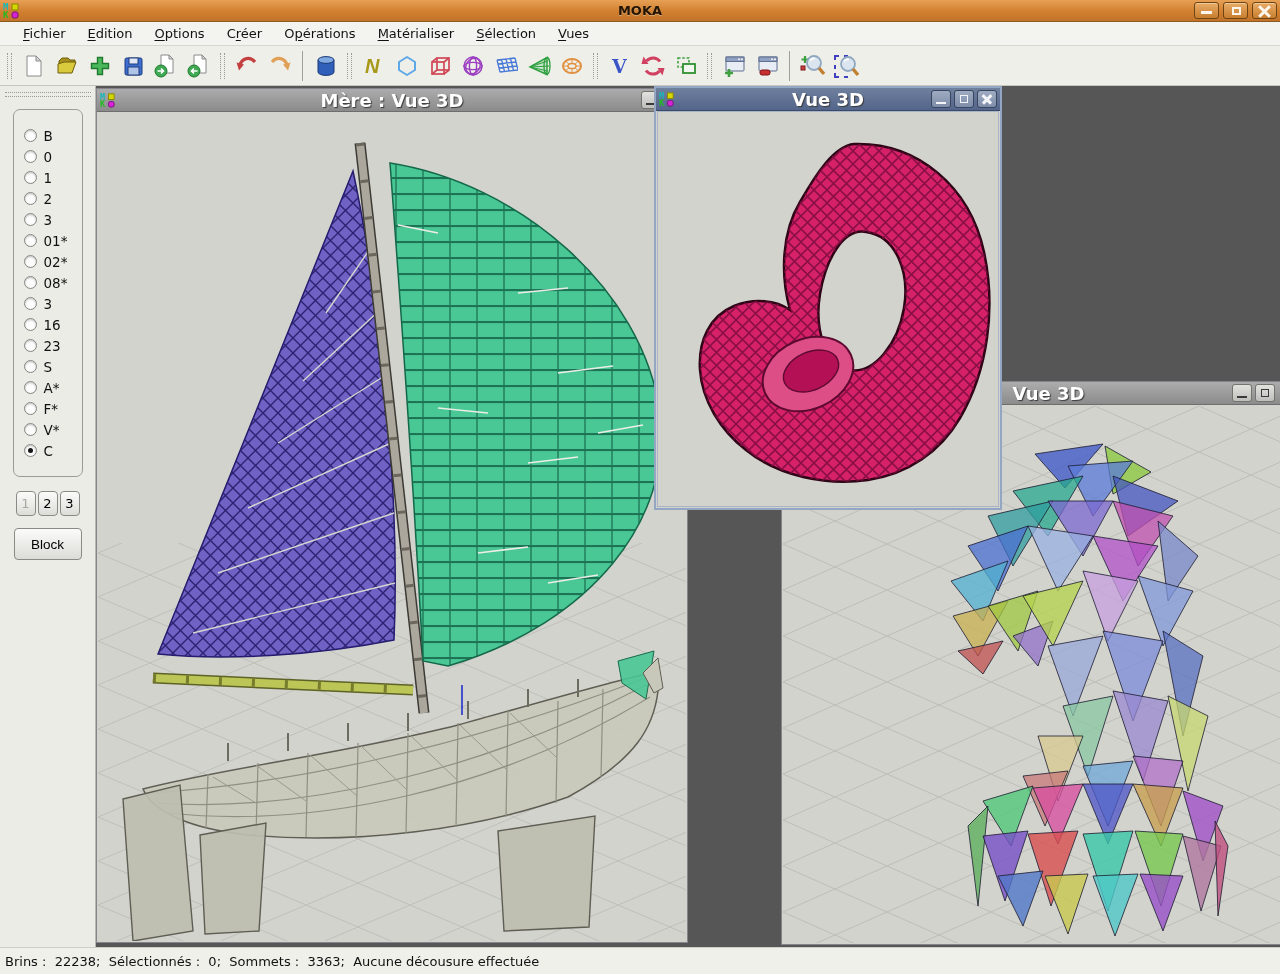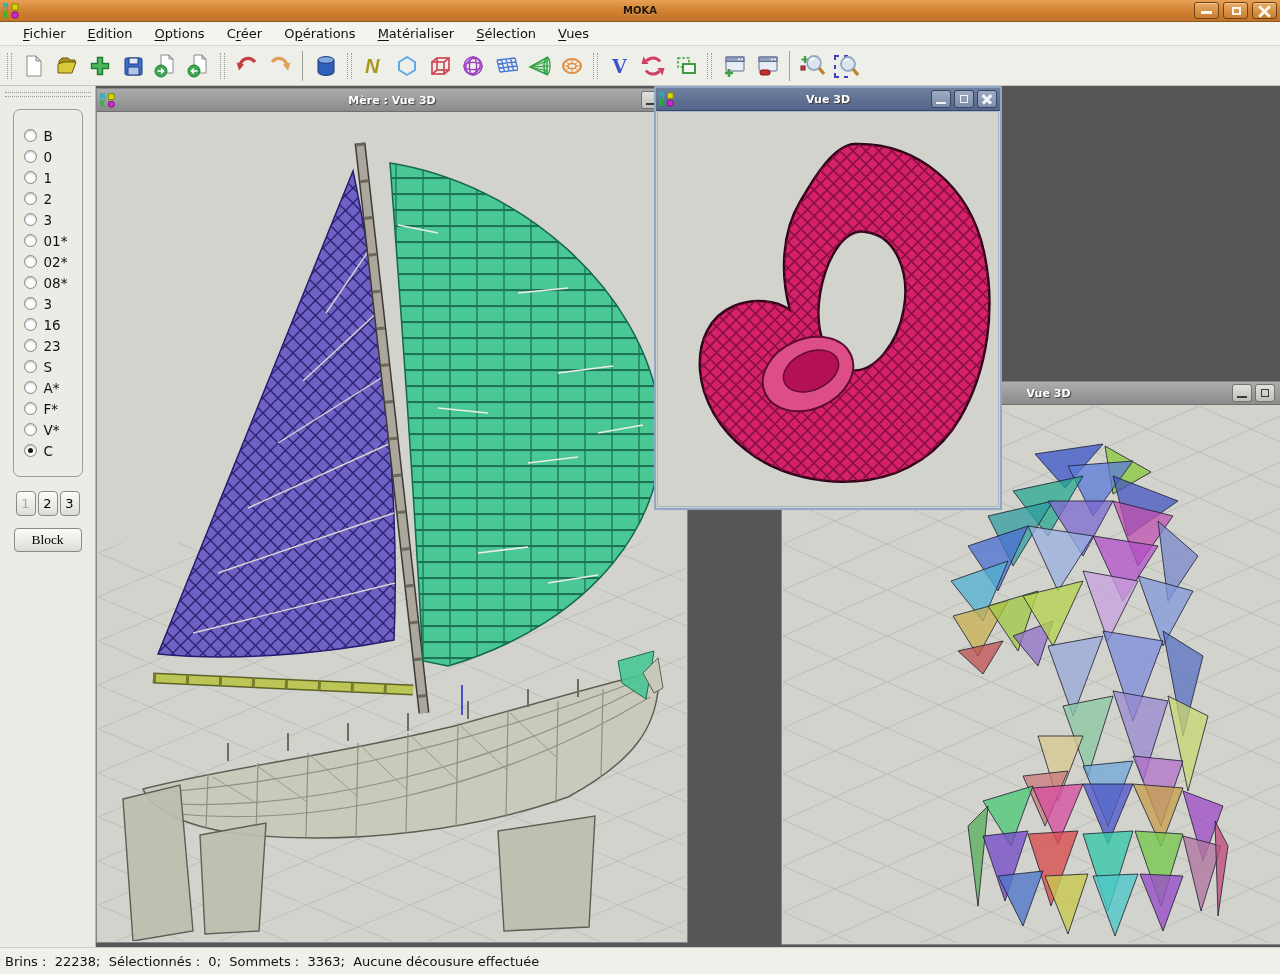--- a/index.html
+++ b/index.html
@@ -7,21 +7,21 @@
   body {
     width:1280px; height:974px; overflow:hidden;
     font-family:"DejaVu Sans","Liberation Sans",sans-serif;
     background:#ECECE7; font-size:13px; color:#111;
   }
   
   .titlebar{height:22px;background:linear-gradient(#E7A055,#D0802F 55%,#C2732A);
     border-bottom:1px solid #8A5A1E;display:flex;align-items:center;position:relative;}
   .titlebar .logo{margin-left:3px;}
   .app-title{position:absolute;left:0;right:0;text-align:center;font-weight:bold;
-    font-size:10px;color:#241403;text-shadow:0 1px 0 rgba(255,255,255,.3);}
+    font-size:13px;color:#241403;text-shadow:0 1px 0 rgba(255,255,255,.3);}
   .win-controls{position:absolute;right:3px;top:2px;display:flex;gap:4px;}
   .wbtn{width:25px;height:17px;border:1px solid #6E4412;border-radius:3px;
     background:linear-gradient(#E8AC68,#C87E2E);box-shadow:inset 0 1px 0 #F2C astd;
     box-shadow:inset 0 1px 0 #F2C894;position:relative;cursor:pointer;padding:0;}
   .wbtn .g-min{position:absolute;left:6px;right:6px;bottom:4px;height:3px;background:#FDF6EC;}
   .wbtn .g-max{position:absolute;left:8px;top:4px;width:9px;height:8px;border:2px solid #FDF6EC;}
   .wbtn .g-close{position:absolute;inset:0;}
   .wbtn .g-close::before,.wbtn .g-close::after{content:"";position:absolute;left:4px;right:4px;top:7px;height:3px;background:#FDF6EC;}
   .wbtn .g-close::before{transform:rotate(45deg);}
   .wbtn .g-close::after{transform:rotate(-45deg);}
@@ -45,28 +45,28 @@
     padding:12px 0 12px 10px;background:#ECECE7;}
   .radio-row{display:flex;align-items:center;gap:7px;margin:6px 0;cursor:pointer;height:15px;}
   .radio-circle{width:13px;height:13px;border-radius:50%;background:#FDFDFD;
     border:1px solid #868680;box-shadow:inset 0 1px 2px rgba(0,0,0,.25);position:relative;flex:0 0 auto;}
   .radio-row.selected .radio-circle::after{content:"";position:absolute;left:3px;top:3px;width:5px;height:5px;border-radius:50%;background:#151515;}
   .radio-label{font-size:13.5px;}
   .level-row{display:flex;justify-content:center;gap:2px;margin-top:14px;}
   .small-btn{width:20px;height:25px;border:1px solid #8B8B85;border-radius:4px;
     background:linear-gradient(#FBFBFA,#DDDDD8);font-size:13px;font-family:inherit;cursor:pointer;padding:0;}
   .small-btn.disabled{color:#A9A9A4;}
-  .block-btn{display:block;margin:12px auto 0;width:68px;height:24px;border:1px solid #8B8B85;
-    border-radius:4px;background:linear-gradient(#FBFBFA,#DCDCD7);font-size:13.5px;font-family:Liberation Serif, serif;cursor:pointer;}
+  .block-btn{display:block;margin:12px auto 0;width:68px;height:32px;border:1px solid #8B8B85;
+    border-radius:4px;background:linear-gradient(#FBFBFA,#DCDCD7);font-size:13.5px;font-family:Liberation Sans, sans-serif;cursor:pointer;}
   
   .mdi{flex:1;position:relative;background:#565656;overflow:hidden;border-left:1px solid #B9B9B1;}
   .mdi-window{position:absolute;background:#D3D3CE;border:1px solid #84848A;}
   .wtitle{height:23px;display:flex;align-items:center;position:relative;padding:0 3px;}
   .wtitle .wt-text{position:absolute;left:0;right:0;text-align:center;color:#FFF;
-    font-weight:bold;font-size:11px;text-shadow:1px 1px 1px #3A3A3A;}
+    font-weight:bold;font-size:18px;text-shadow:1px 1px 1px #3A3A3A;}
   .wtitle.inactive{background:linear-gradient(#ACACAC,#8B8B8B);border-bottom:1px solid #6E6E6E;}
   .wtitle.active{background:linear-gradient(#6F809E,#53658A);border-bottom:1px solid #3B4A66;}
   .mbtn{width:20px;height:18px;border-radius:3px;position:relative;cursor:pointer;padding:0;}
   .mbtn.gray{background:linear-gradient(#E2E2DE,#BEBEBA);border:1px solid #74746E;}
   .mbtn.blue{background:linear-gradient(#9FACC2,#7D8CA8);border:1px solid #38455E;}
   .mbtn .m-min{position:absolute;left:4px;right:4px;bottom:3px;height:2px;background:#3A3A3A;}
   .mbtn.blue .m-min{background:#F2F4F8;}
   .mbtn .m-max{position:absolute;left:5px;top:4px;width:8px;height:8px;border:1.5px solid #3A3A3A;}
   .mbtn.blue .m-max{border-color:#F2F4F8;}
   .mbtn .m-close{position:absolute;inset:0;}

